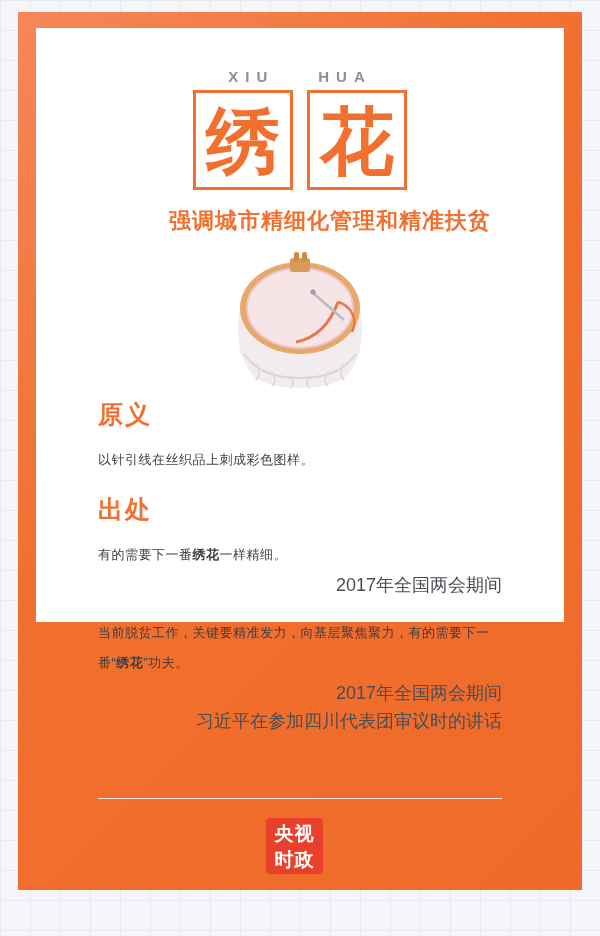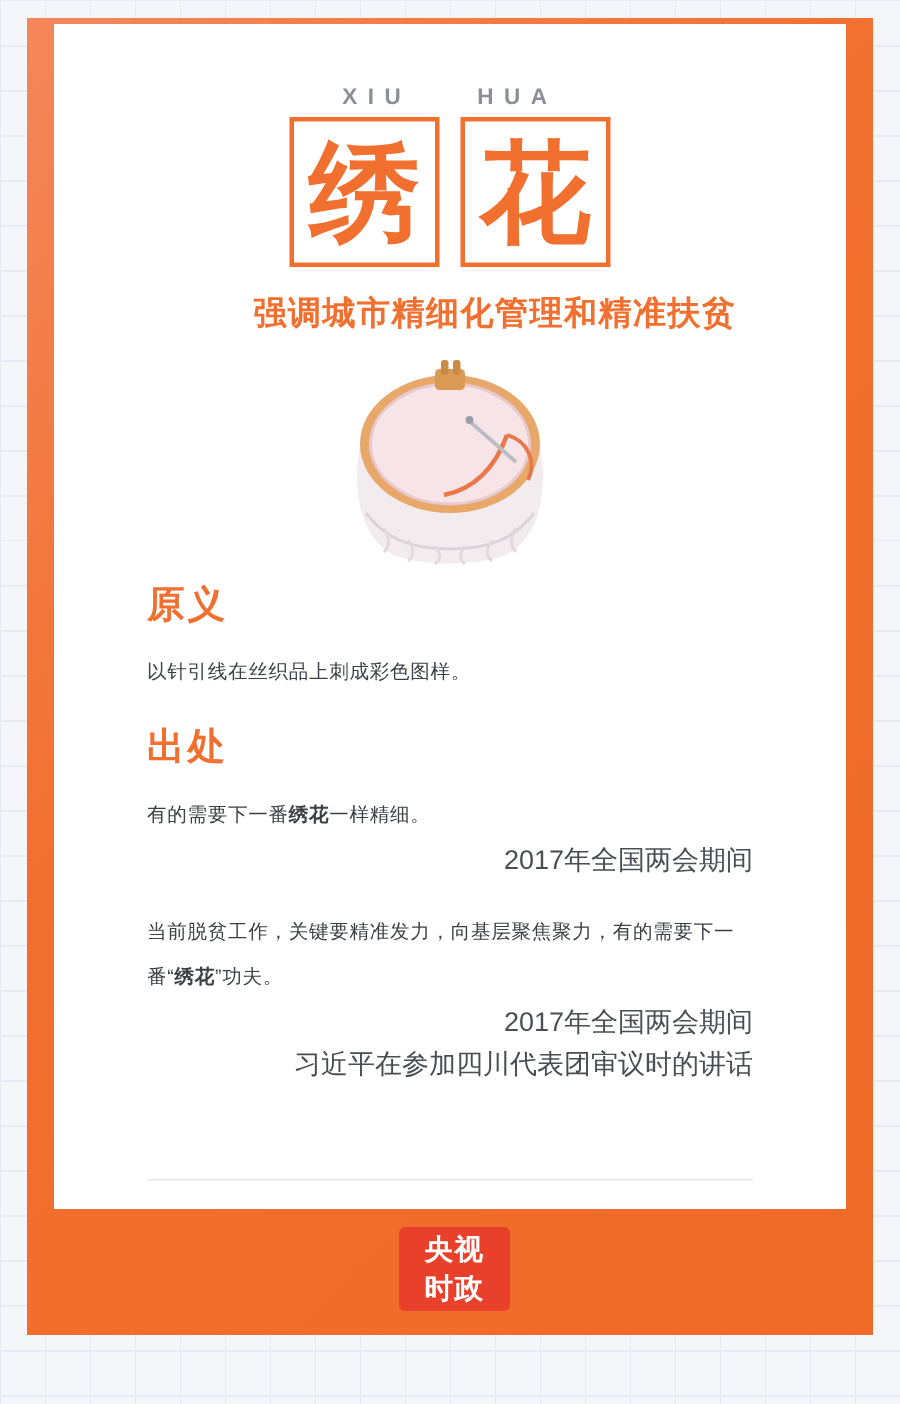--- a/index.html
+++ b/index.html
@@ -28,23 +28,23 @@
     left: 18px;
     top: 12px;
     width: 564px;
     height: 878px;
     background: #f2703a;
     background: linear-gradient(135deg, #f4875a 0%, #f2702f 40%, #f06a28 100%);
   }
   .white-card {
     position: absolute;
     left: 36px;
-    top: 16px;
-    width: 528px;
-    height: 790px;
+    top: 28px;
+    width: 528px;
+    height: 594px;
     background: #ffffff;
   }
   
   .pinyin {
     position: absolute;
     top: 40px;
     left: 0;
     width: 528px;
     text-align: center;
     font-size: 15px;
@@ -131,21 +131,21 @@
     top: 770px;
     width: 404px;
     height: 1px;
     background: #e4e6ea;
   }
   
   .logo {
     position: absolute;
     left: 266px;
     top: 818px;
-    width: 74px;
+    width: 57px;
     height: 56px;
     background: #e8402a;
     border-radius: 4px;
     color: #ffffff;
     font-size: 19px;
     font-weight: bold;
     line-height: 26px;
     text-align: center;
     padding-top: 3px;
     box-sizing: border-box;

